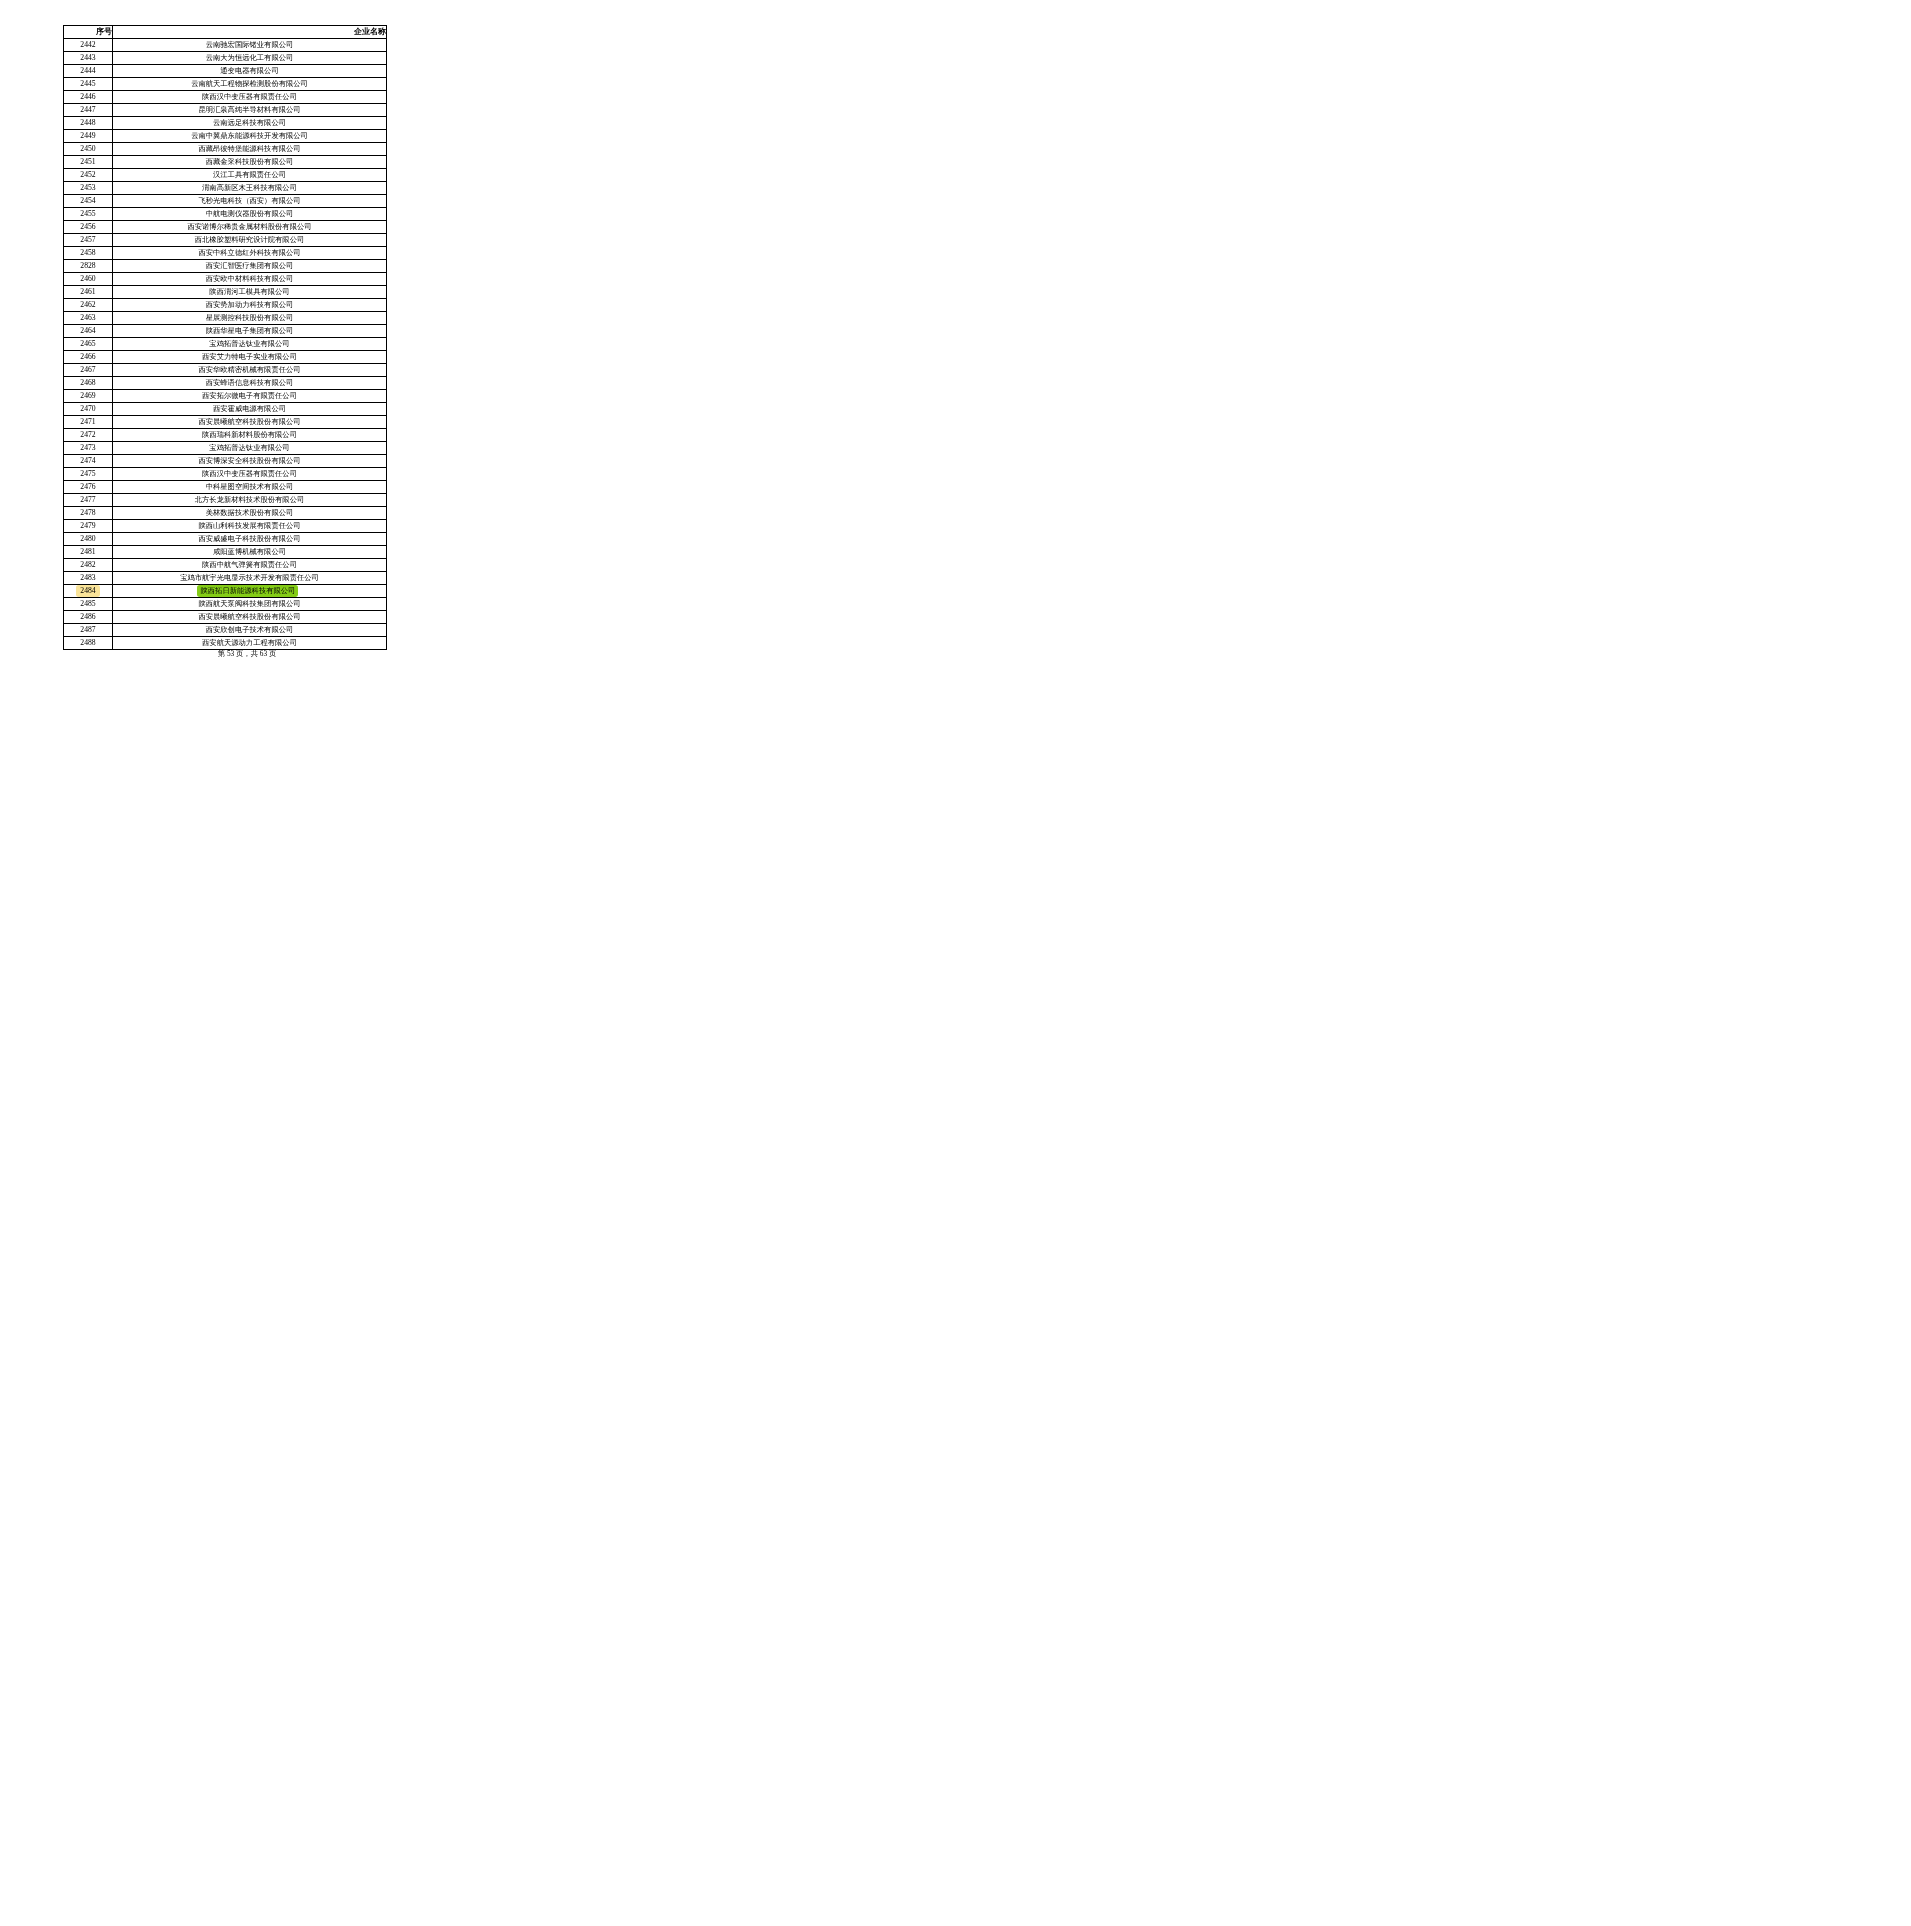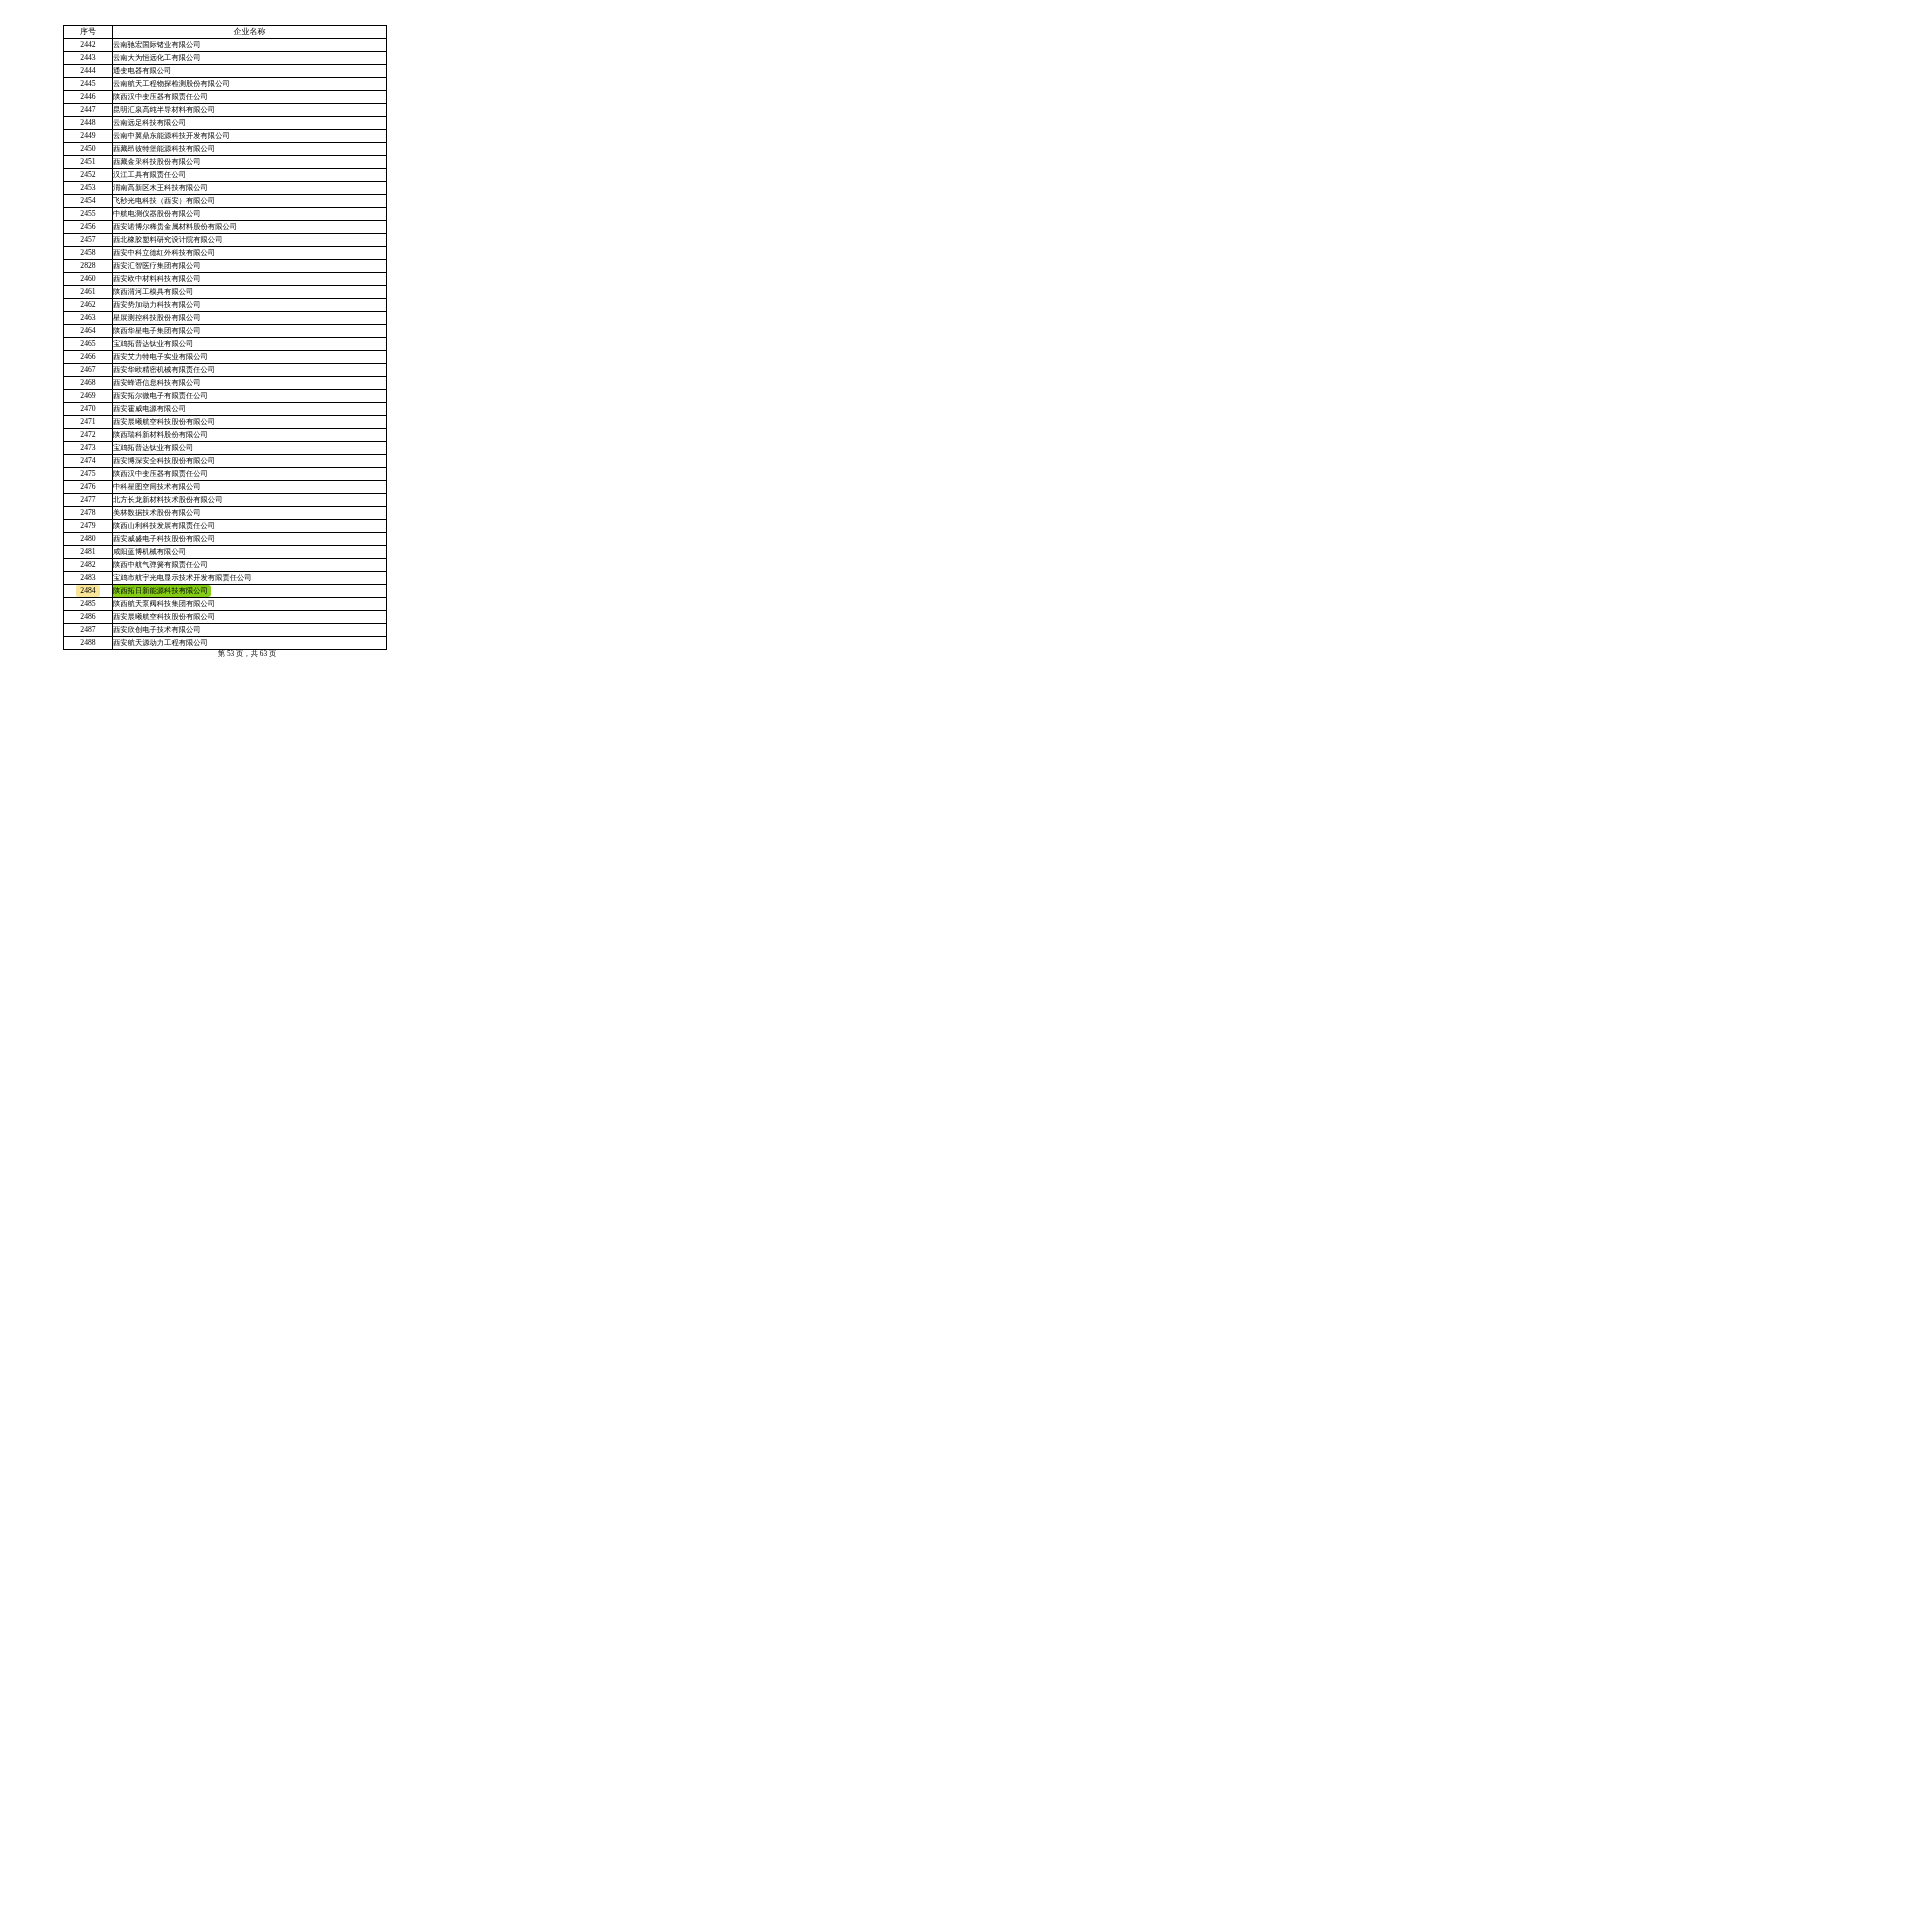--- a/index.html
+++ b/index.html
@@ -47,31 +47,31 @@
     border-right: 1.2px solid #000;
     border-top: 1.5px solid #000;
   }
   table.company-table td.name-cell,
   table.company-table th.name-head {
     border-left: 1.2px solid #000;
   }
   table.company-table thead th {
     border-bottom-width: 1.9px;
     font-size: 8px;
-    font-weight: normal;
-    text-align: center;
+    font-weight: bold;
+    text-align: right;
     line-height: 1;
   }
   td.serial-cell {
     text-align: center;
     font-size: 7.7px;
     line-height: 1;
   }
   td.name-cell {
-    text-align: left;
+    text-align: center;
     padding-left: 3.5px;
     font-size: 7.3px;
     line-height: 1;
   }
   .hl {
     border-radius: 2.7px;
     padding: 1.2px 3.1px 1.5px 3.1px;
     margin-left: -3.1px;
   }
   td.serial-cell .hl {

